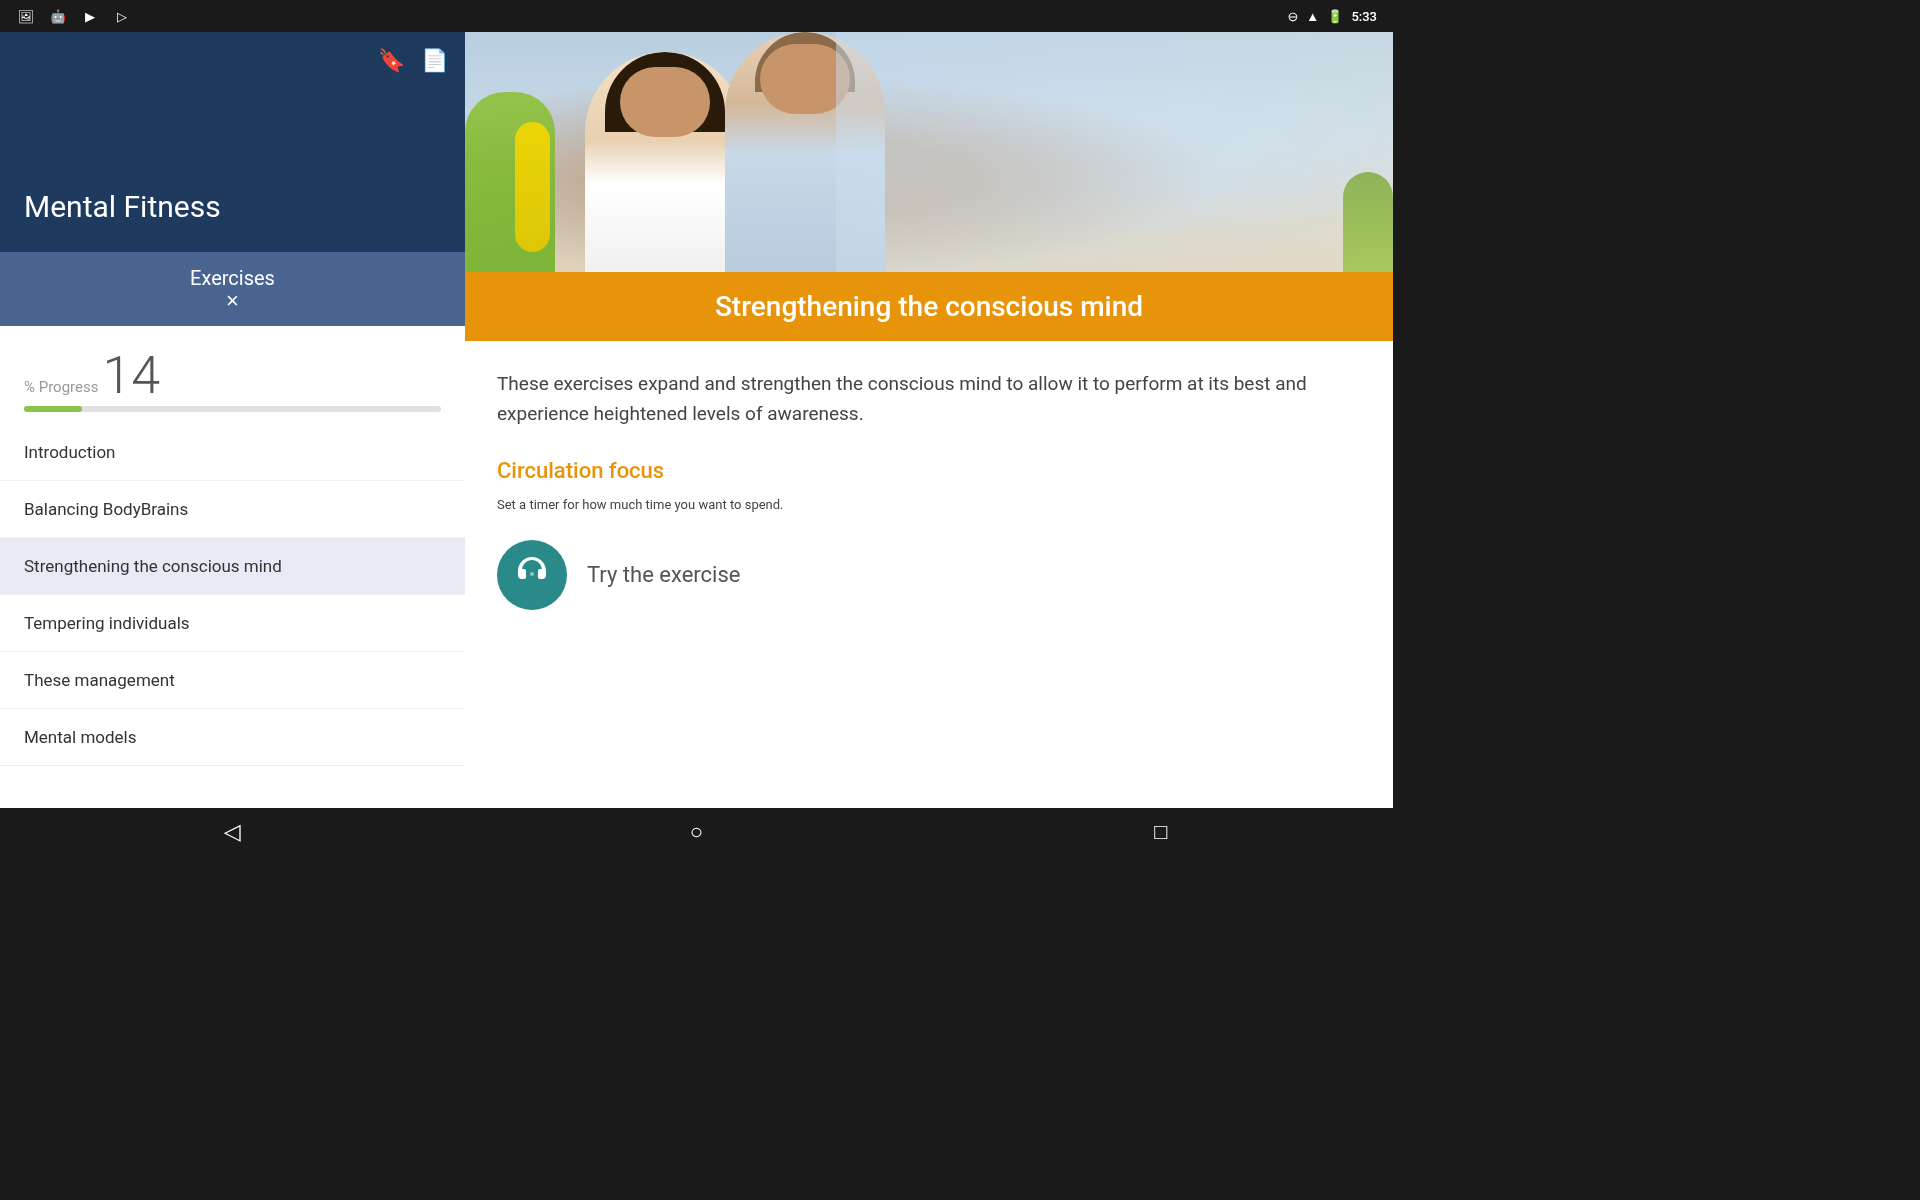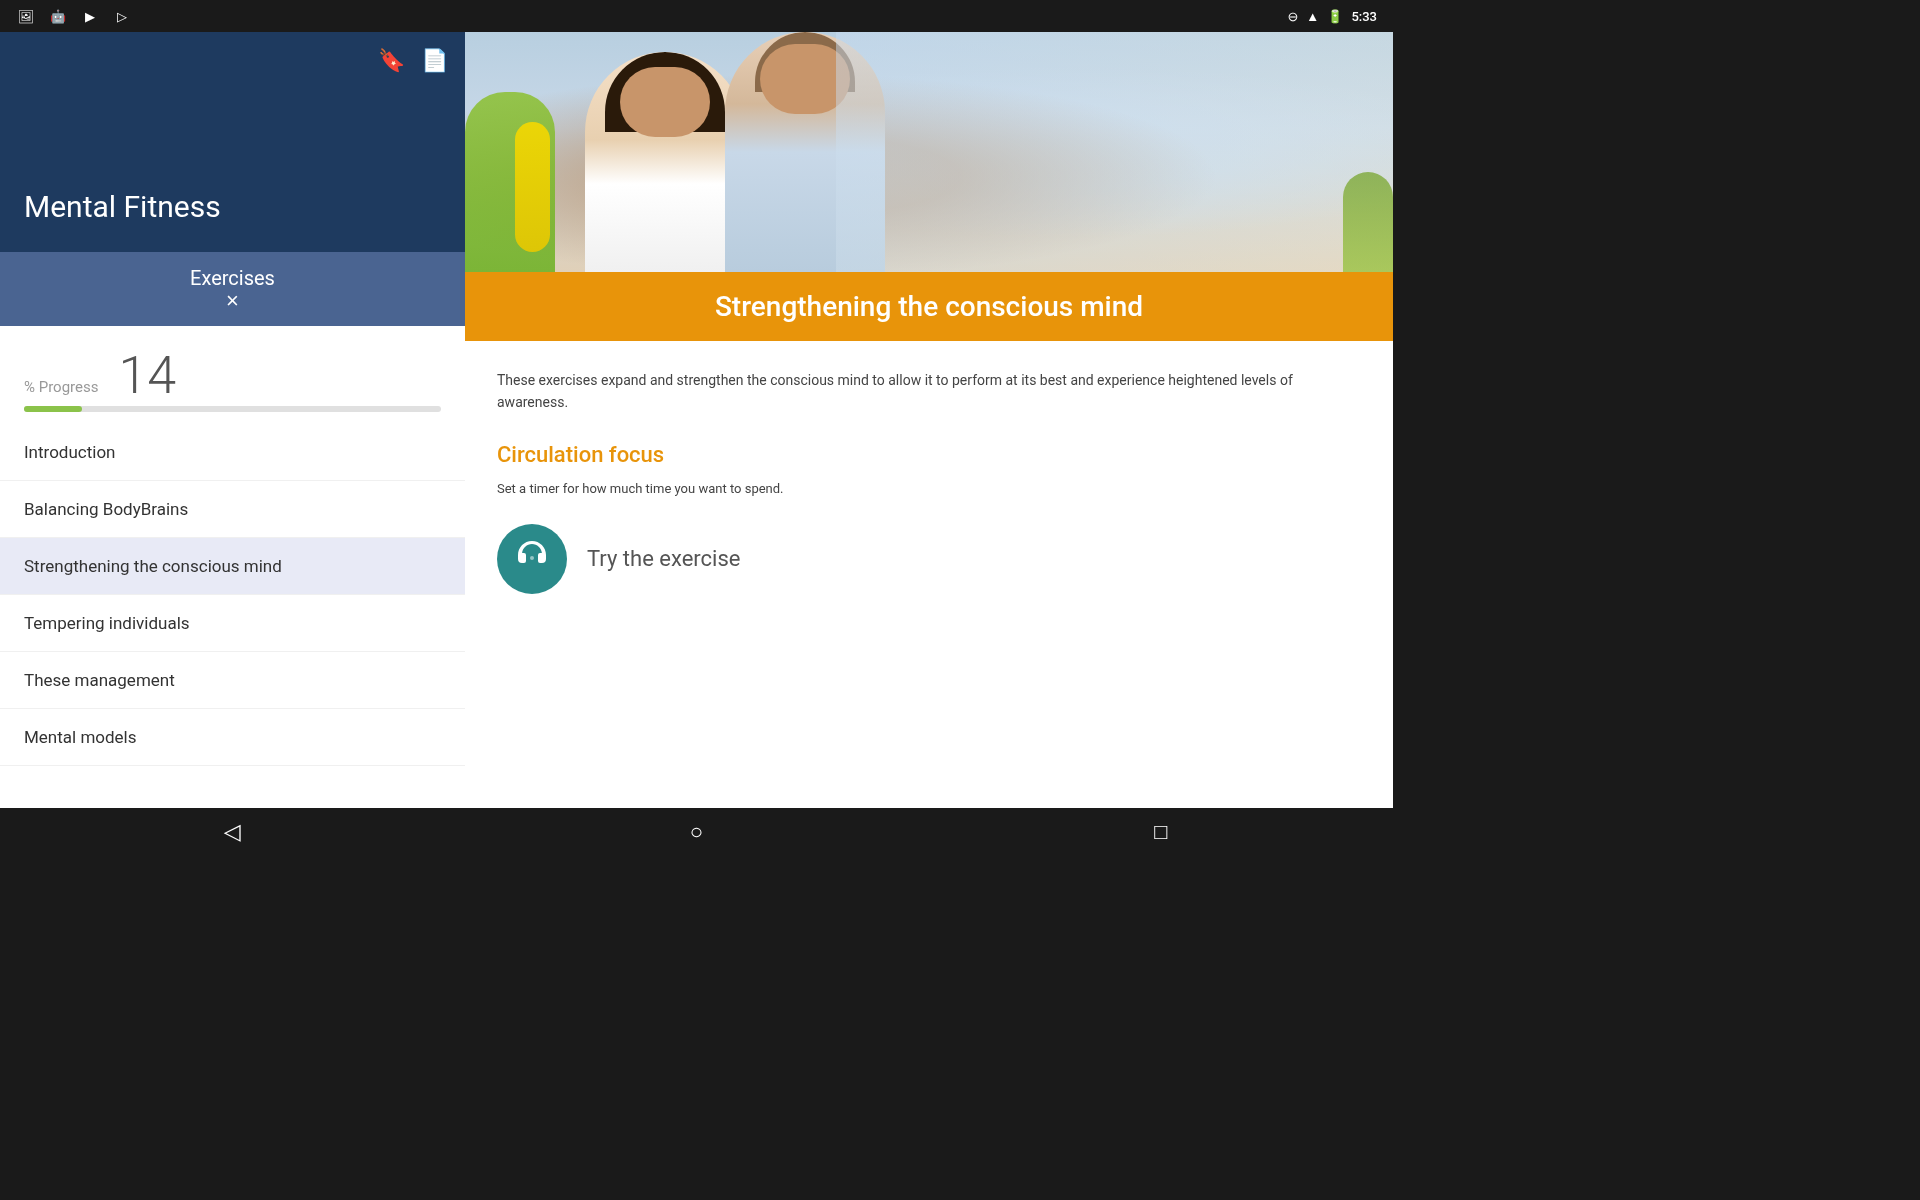--- a/index.html
+++ b/index.html
@@ -110,21 +110,21 @@
 
     
     .progress-section {
       padding: 24px 24px 12px 24px;
       background: #fff;
     }
 
     .progress-row {
       display: flex;
       align-items: flex-end;
-      gap: 20px;
+      gap: 4px;
       margin-bottom: 3px;
     }
 
     .progress-label {
       color: #999;
       font-size: 15px;
       margin-bottom: 6px;
     }
 
     .progress-number {
@@ -206,21 +206,21 @@
       font-size: 28px;
       font-weight: 500;
     }
 
     .content-body {
       padding: 28px 32px;
       flex: 1;
     }
 
     .content-description {
-      font-size: 14px;
+      font-size: 19px;
       color: #444;
       line-height: 1.6;
       margin-bottom: 28px;
     }
 
     .section-heading {
       color: #e8940a;
       font-size: 22px;
       font-weight: 500;
       margin-bottom: 12px;

